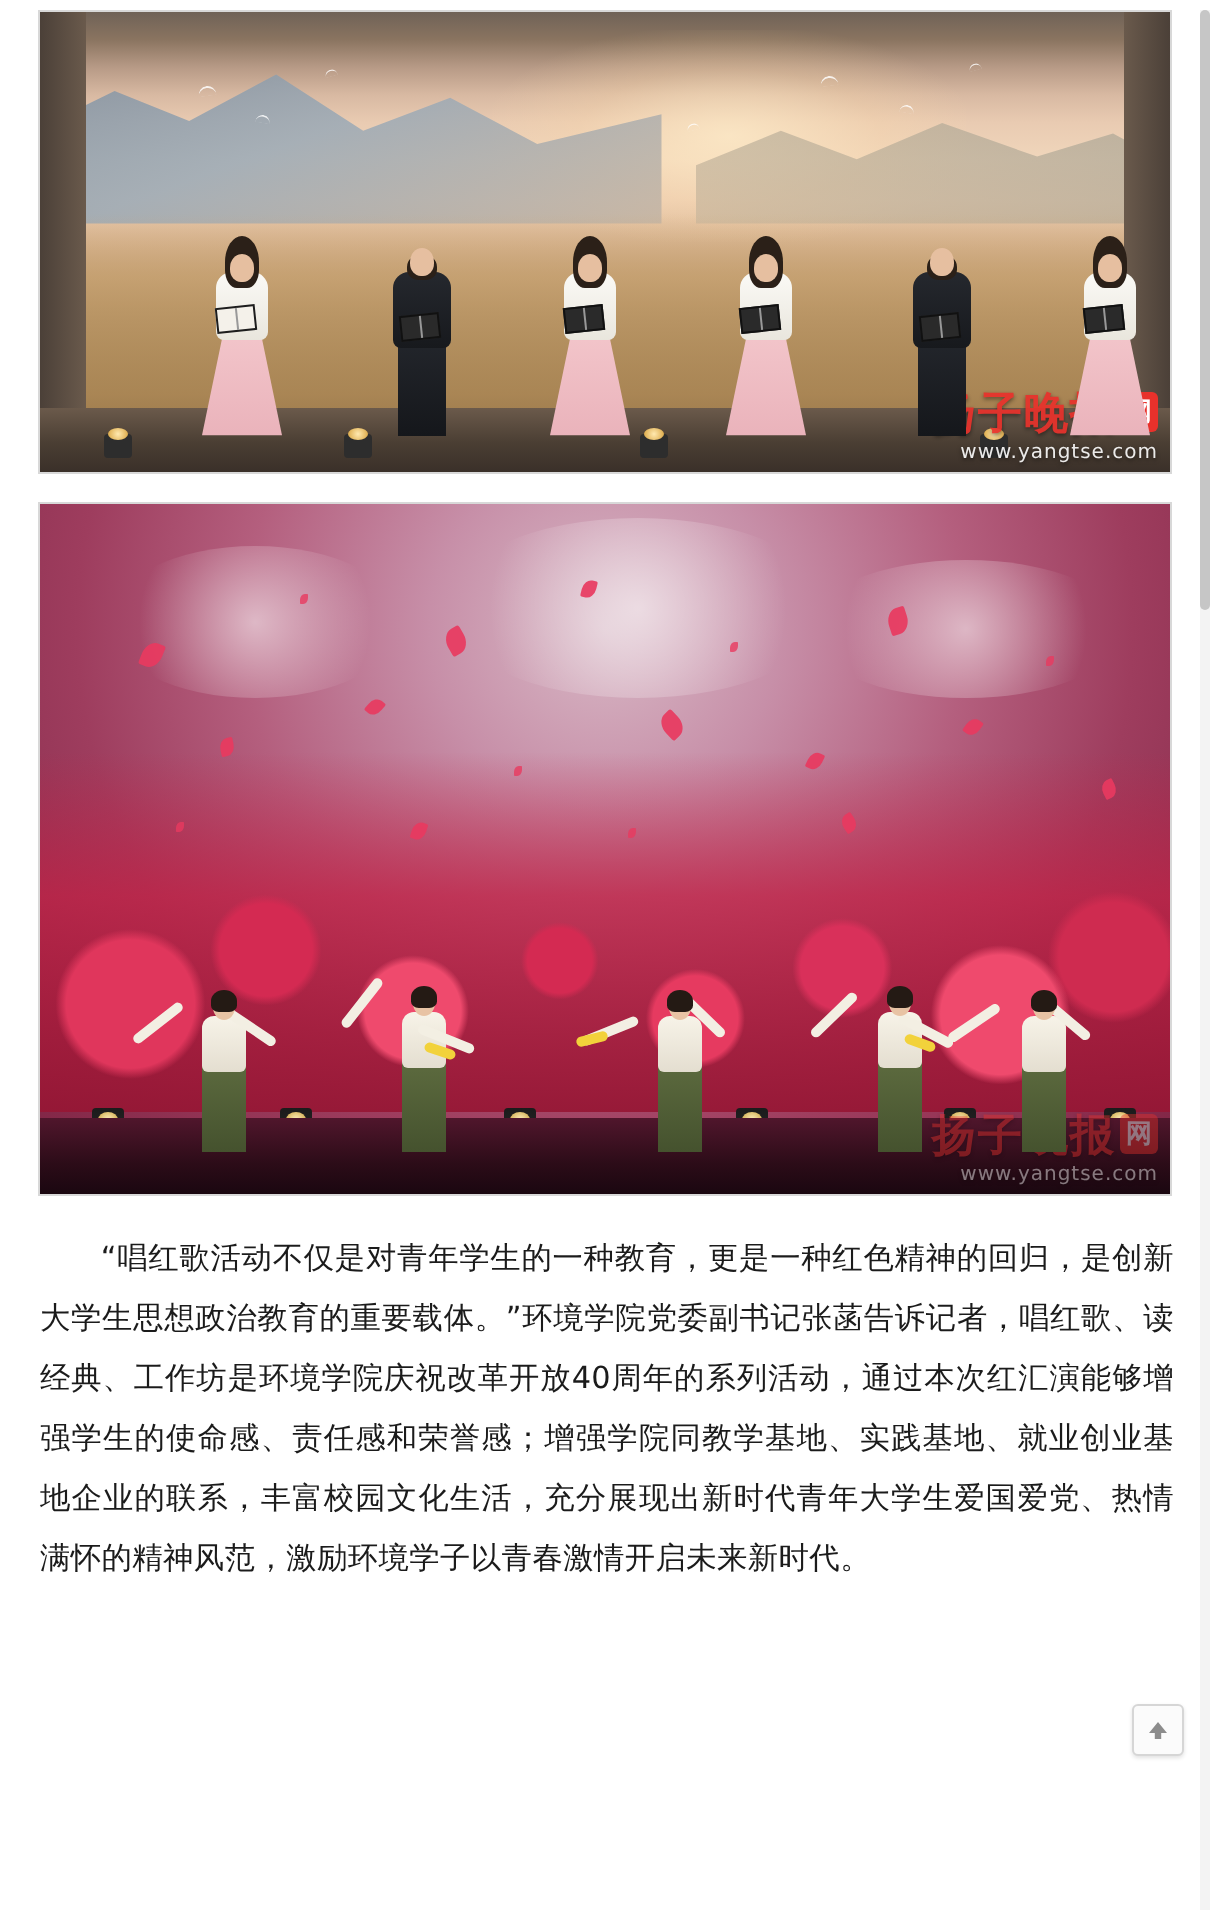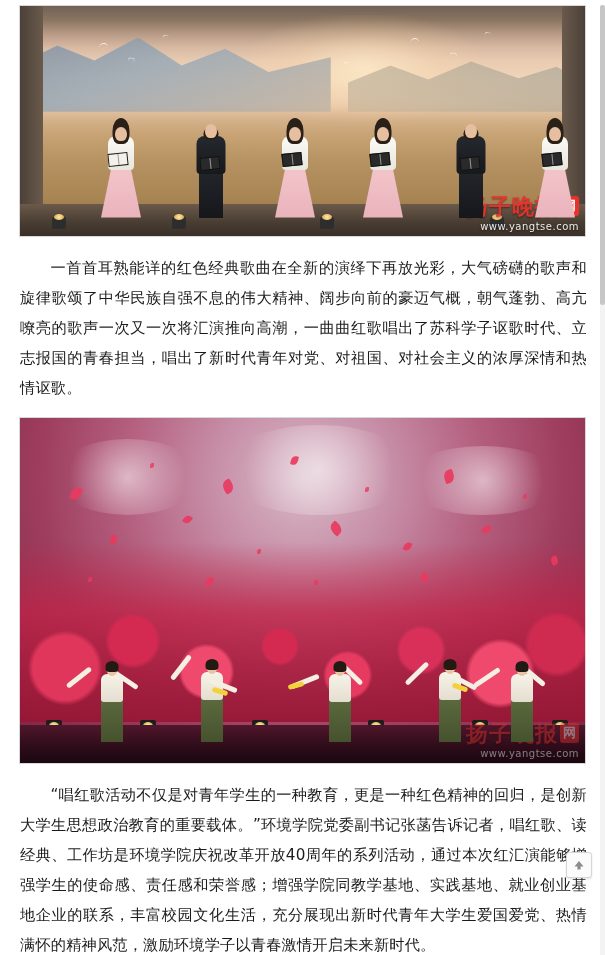--- a/index.html
+++ b/index.html
@@ -428,21 +428,20 @@
     <div class="f1-light" style="left:152px;"></div>
     <div class="f1-light" style="left:300px;"></div>
     <div class="f1-light" style="left:470px;"></div>
 
     <div class="watermark">
       <span class="wm-logo">扬子晚报</span><span class="wm-badge">网</span>
       <span class="wm-url">www.yangtse.com</span>
     </div>
   </div>
 
-  <p class="para para-1">一首首耳熟能详的红色经典歌曲在全新的演绎下再放光彩，大气磅礴的歌声和旋律歌颂了中华民族自强不息的伟大精神、阔步向前的豪迈气概，朝气蓬勃、高亢嘹亮的歌声一次又一次将汇演推向高潮，一曲曲红歌唱出了苏科学子讴歌时代、立志报国的青春担当，唱出了新时代青年对党、对祖国、对社会主义的浓厚深情和热情讴歌。</p>
 
   <div class="figure figure-2">
     <div class="f2-bg"></div>
 
     <div class="f2-cloud" style="left:6%; top:6%; width:26%; height:22%;"></div>
     <div class="f2-cloud" style="left:36%; top:2%; width:34%; height:26%;"></div>
     <div class="f2-cloud" style="left:68%; top:8%; width:28%; height:20%;"></div>
 
     <div class="f2-blossom-field"></div>
 

